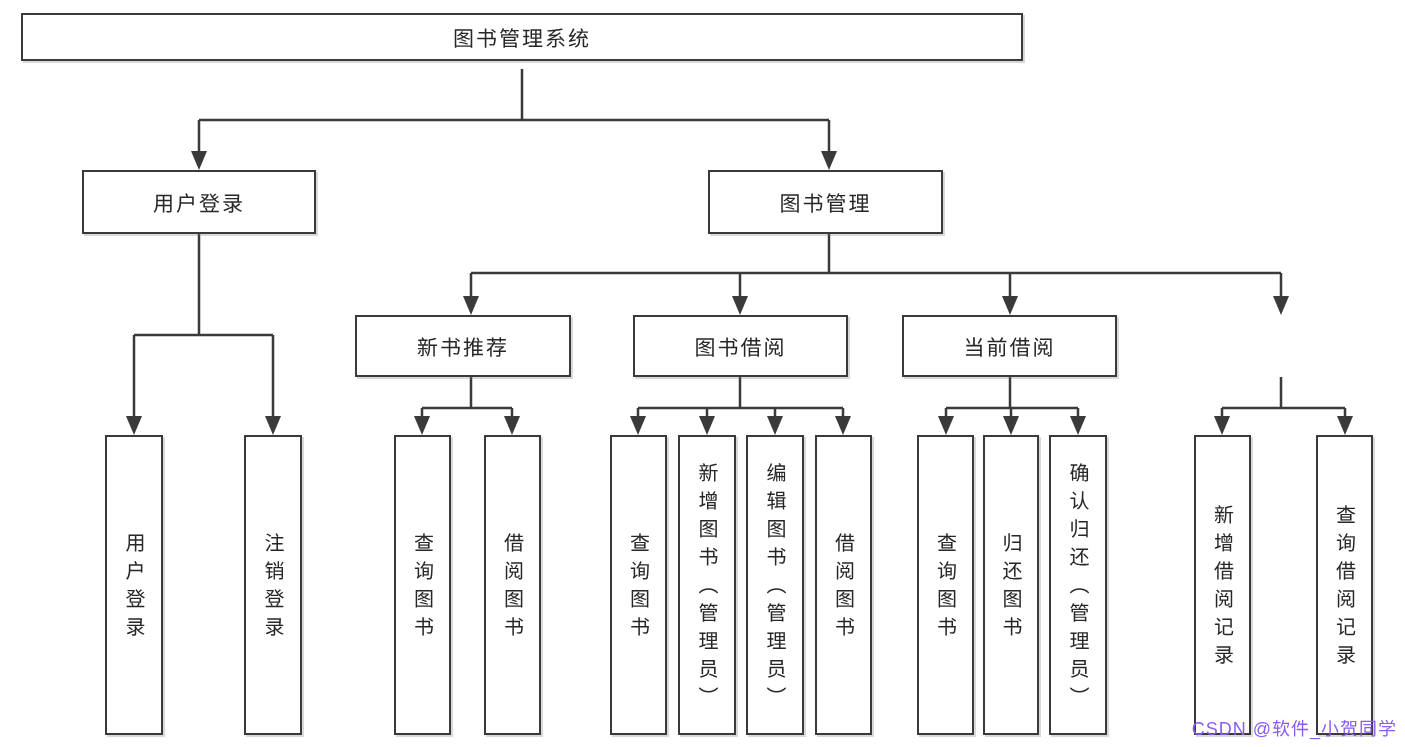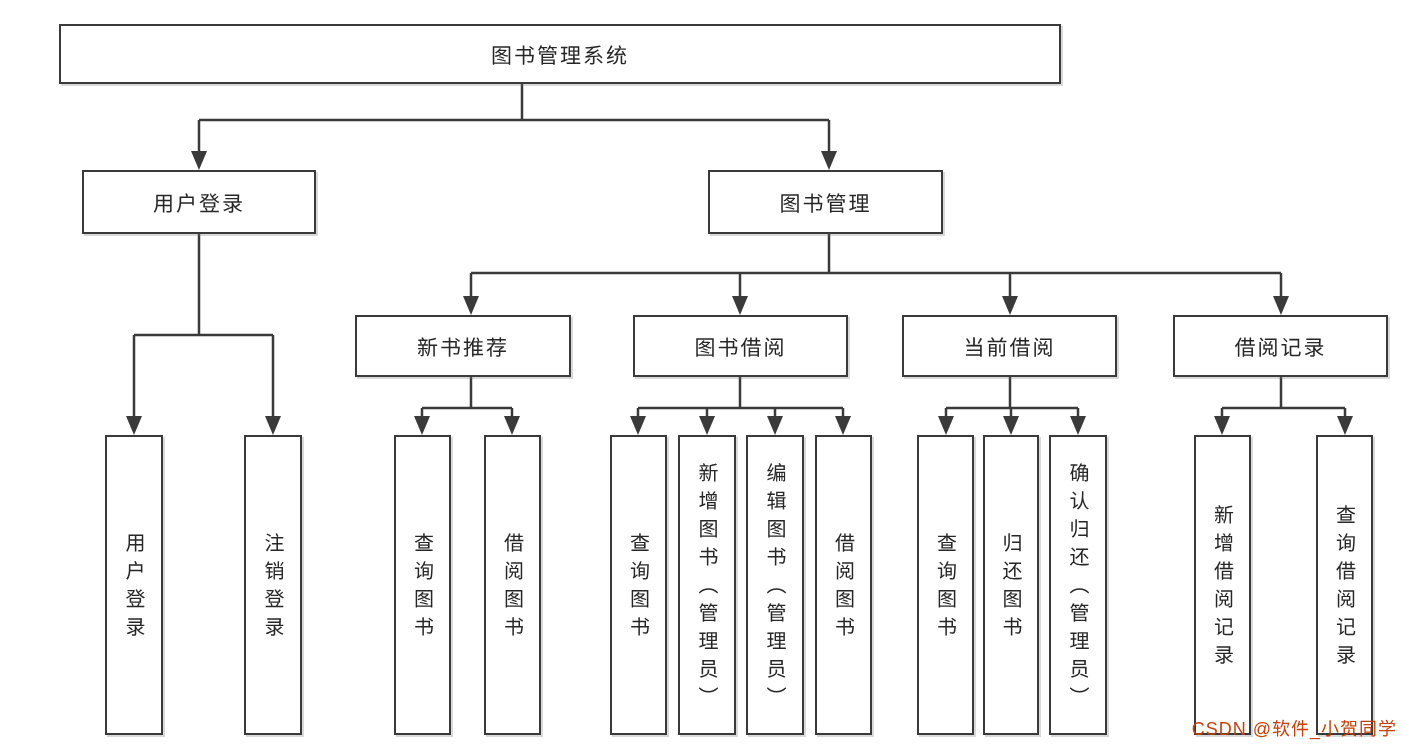--- a/index.html
+++ b/index.html
@@ -36,21 +36,21 @@
   }
   .vbox {
     writing-mode: vertical-rl;
     text-orientation: mixed;
     font-size: 20px;
     letter-spacing: 8px;
     line-height: 1;
     padding-top: 6px;
   }
   
-  .n-root   { left: 21px;   top: 24px;  width: 1002px; height: 60px; margin-left: 38px; }
+  .n-root   { left: 21px;   top: 13px;  width: 1002px; height: 48px; }
   .n-login  { left: 82px;   top: 170px; width: 234px;  height: 64px; }
   .n-mgmt   { left: 708px;  top: 170px; width: 235px;  height: 64px; }
   .n-sec0   { left: 355px;  top: 315px; width: 216px;  height: 62px; }
   .n-sec1   { left: 633px;  top: 315px; width: 215px;  height: 62px; text-align: center; }
   .n-sec2   { left: 902px;  top: 315px; width: 215px;  height: 62px; }
   .n-sec3   { left: 1173px; top: 315px; width: 215px;  height: 62px; }
   .leaf     { top: 435px; height: 300px; }
   .l-u0 { left: 105px;  width: 58px; }
   .l-u1 { left: 244px;  width: 58px; }
   .l-n0 { left: 394px;  width: 57px; }
@@ -63,21 +63,21 @@
   .l-c1 { left: 983px;  width: 56px; }
   .l-c2 { left: 1049px; width: 58px; }
   .l-r0 { left: 1194px; width: 57px; }
   .l-r1 { left: 1316px; width: 57px; }
   .watermark {
     position: absolute;
     right: 8px;
     top: 714px;
     font-size: 18px;
     letter-spacing: 1px;
-    color: #c2410c;
+    color: #8b5cf6;
     z-index: 3;
     white-space: nowrap;
   }
 </style>
 </head>
 <body>
 
 <div class="stage">
 
   <svg class="connectors" viewBox="0 0 1405 747" xmlns="http://www.w3.org/2000/svg">
@@ -127,21 +127,20 @@
   </svg>
 
   <div class="box hbox n-root">图书管理系统</div>
 
   <div class="box hbox n-login">用户登录</div>
   <div class="box hbox n-mgmt">图书管理</div>
 
   <div class="box hbox n-sec0">新书推荐</div>
   <div class="box hbox n-sec1">图书借阅</div>
   <div class="box hbox n-sec2">当前借阅</div>
-  <div class="box hbox n-sec3">借阅记录</div>
 
   <div class="box vbox leaf l-u0">用户登录</div>
   <div class="box vbox leaf l-u1">注销登录</div>
 
   <div class="box vbox leaf l-n0">查询图书</div>
   <div class="box vbox leaf l-n1">借阅图书</div>
 
   <div class="box vbox leaf l-b0">查询图书</div>
   <div class="box vbox leaf l-b1">新增图书（管理员）</div>
   <div class="box vbox leaf l-b2">编辑图书（管理员）</div>

